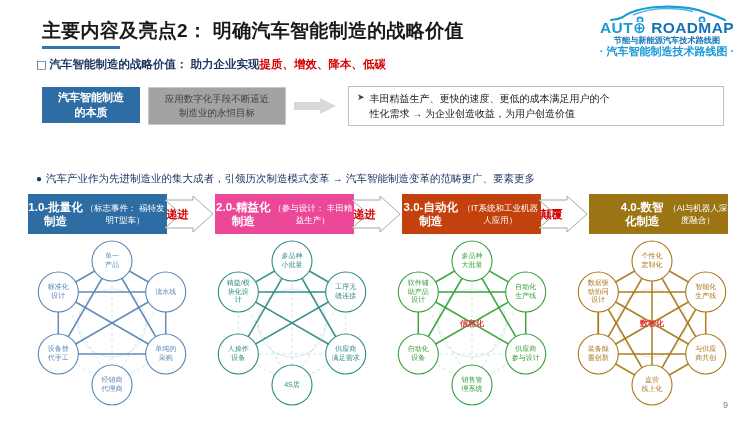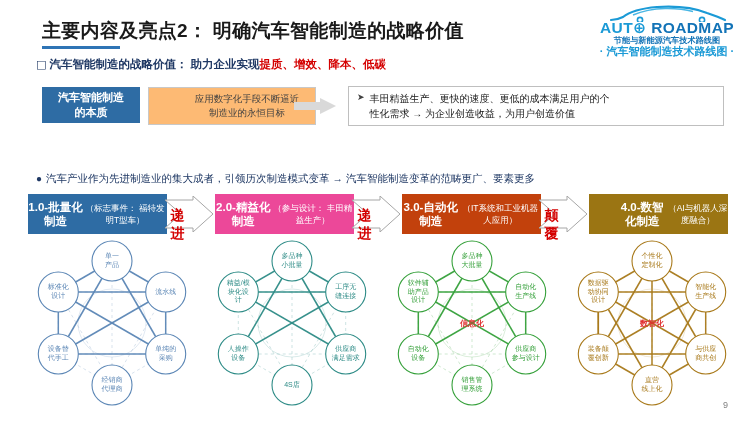--- a/index.html
+++ b/index.html
@@ -40,22 +40,22 @@
   .bullet3 .dot{font-size:10px;margin-right:4px;}
 
   
   .essence-box{
     position:absolute;left:42px;top:87px;width:98px;height:36px;
     background:#2e6ca4;color:#ffffff;font-size:11px;font-weight:bold;
     display:flex;align-items:center;justify-content:center;text-align:center;line-height:15px;
   }
   .essence-desc{
     position:absolute;left:148px;top:87px;width:136px;height:36px;
-    background:#fdba74;border:1px solid #c8c8c8;color:#404040;font-size:9.5px;
-    display:flex;align-items:center;justify-content:center;text-align:center;line-height:14px;padding-left:30px;
+    background:#a3a3a3;border:1px solid #c8c8c8;color:#404040;font-size:9.5px;
+    display:flex;align-items:center;justify-content:center;text-align:center;line-height:14px;
   }
   .arrow-grey{position:absolute;left:294px;top:98px;width:42px;height:16px;}
   .result-box{
     position:absolute;left:348px;top:86px;width:376px;height:40px;
     background:#ffffff;border:1px solid #bfbfbf;
     display:flex;align-items:center;padding:0 8px;box-sizing:border-box;
   }
   .result-box .ar{color:#404040;font-size:9px;margin-right:5px;align-self:flex-start;margin-top:5px;}
   .result-box .txt{font-size:10px;color:#1a1a1a;line-height:15px;}
 
@@ -64,21 +64,21 @@
   .stage{
     position:absolute;top:0;height:40px;box-sizing:border-box;
     display:flex;flex-direction:row;align-items:center;justify-content:center;
     color:#ffffff;text-align:center;
   }
   .stage .s-t{font-size:11.5px;font-weight:bold;line-height:14px;}
   .stage .s-s{font-size:8.5px;line-height:12px;}
   .conn{position:absolute;top:2px;height:36px;width:48px;}
   .conn .lbl{
     position:absolute;left:1px;top:11px;width:27px;text-align:center;
-    font-size:14px;font-weight:bold;color:#d40000;z-index:3;
+    font-size:11px;font-weight:bold;color:#d40000;z-index:3;
   }
 
   
   .hexwrap{position:absolute;top:238px;width:180px;height:175px;}
   .hexwrap svg{position:absolute;left:0;top:0;}
   .nodelbl{
     position:absolute;text-align:center;font-size:7px;line-height:8.6px;
     display:flex;align-items:center;justify-content:center;
     width:38px;height:38px;transform:translate(-50%,-50%);pointer-events:none;
   }

